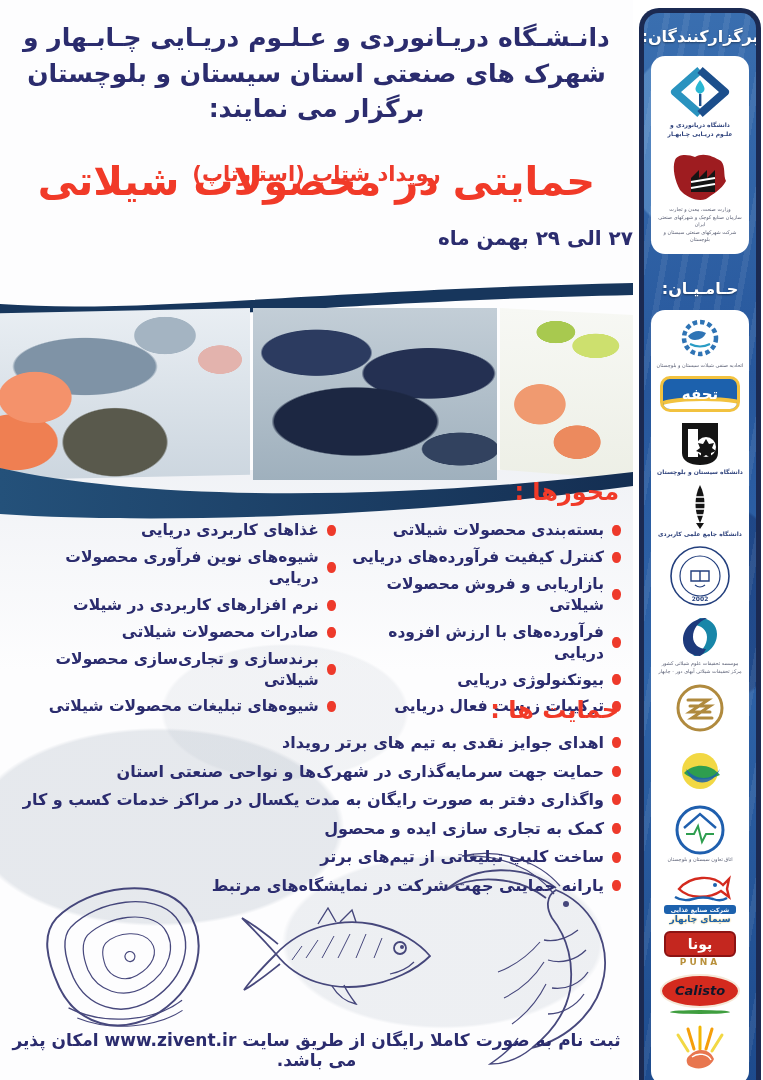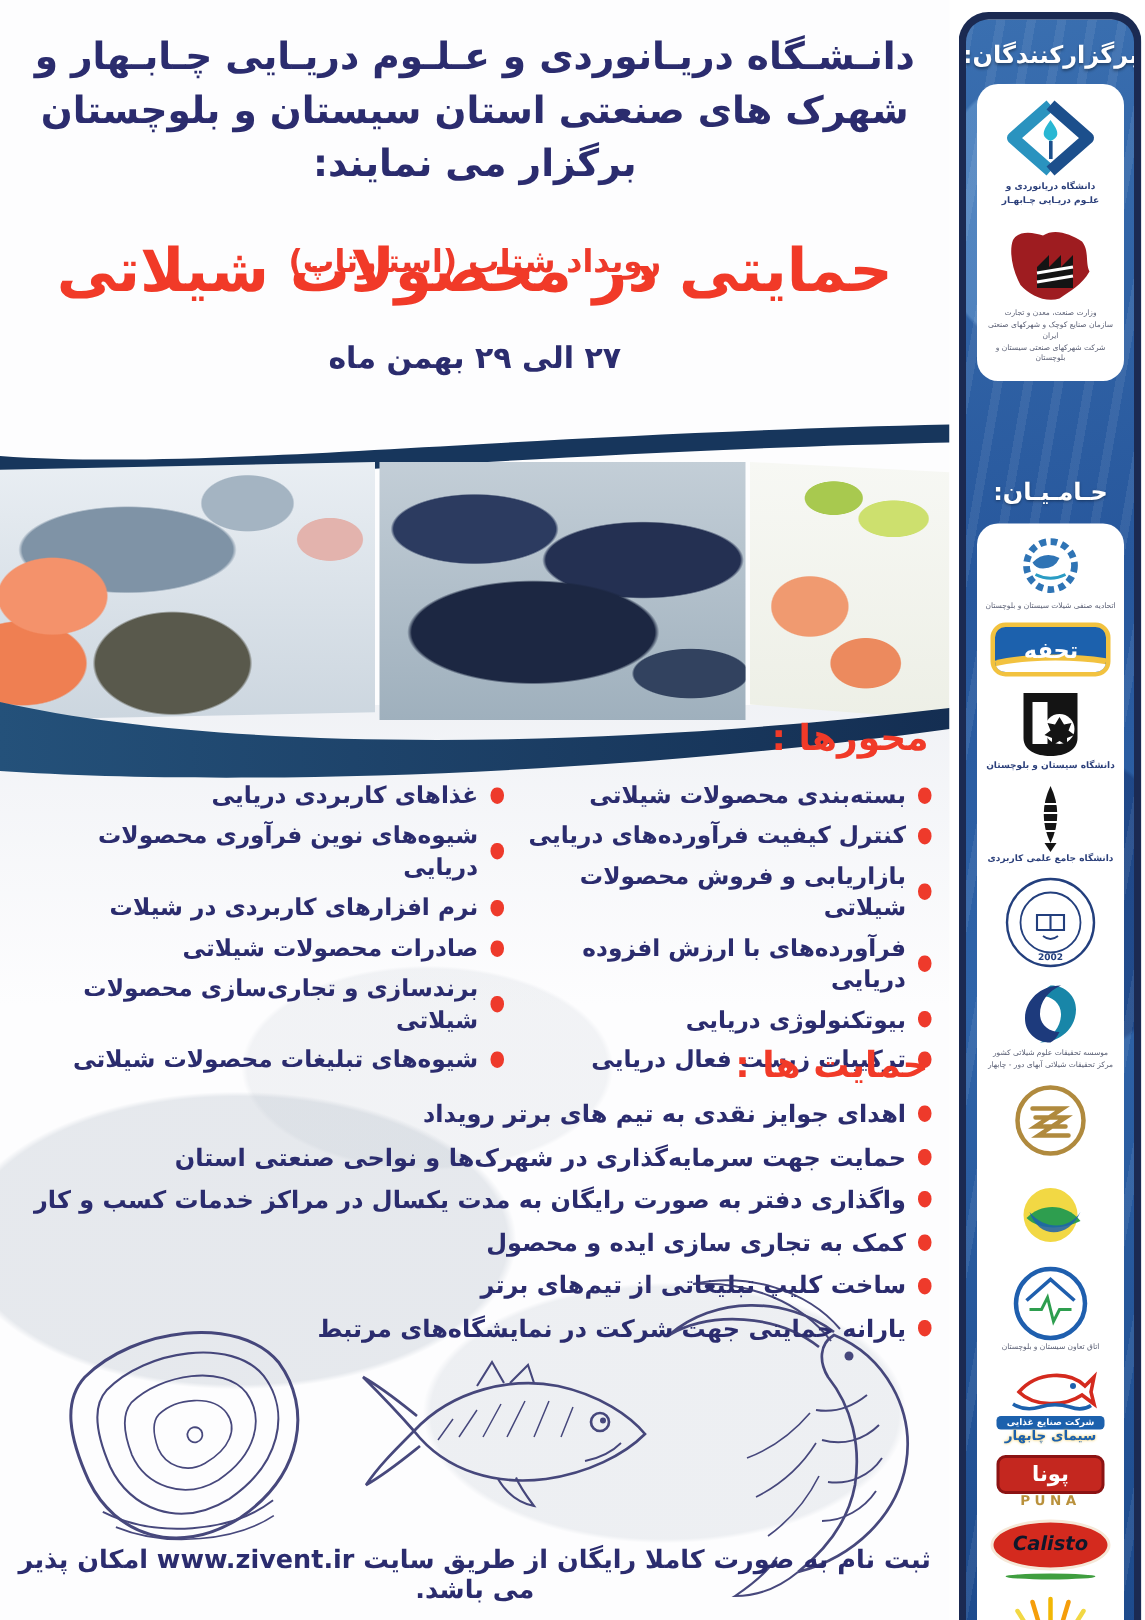--- a/index.html
+++ b/index.html
@@ -19,21 +19,21 @@
         radial-gradient(260px 140px at 70% 70%, rgba(190,198,208,.25) 0 60%, transparent 62%),
         radial-gradient(200px 110px at 45% 20%, rgba(200,206,214,.22) 0 60%, transparent 62%);}
   .wm2{left:0;top:470px;width:633px;height:200px;background:linear-gradient(180deg,rgba(225,229,236,.45),rgba(240,242,246,0));}
 
   .hdr{position:absolute;top:20px;left:0;width:633px;text-align:center;
        color:#2b2c6e;font-weight:bold;font-size:25px;line-height:1.42;}
   .event-type{position:absolute;top:126px;left:0;width:633px;text-align:center;
        color:#ee3a2b;font-weight:bold;font-size:21px;margin-top:36px;}
   .title{position:absolute;top:158px;left:0;width:633px;text-align:center;
        color:#f13a28;font-weight:bold;font-size:40px;}
-  .date{position:absolute;top:226px;left:0;width:633px;text-align:center;
+  .date{position:absolute;top:226px;left:0;width:633px;
        color:#2b2c6e;font-weight:bold;font-size:20px;}
 
   
   .photo-strip{position:absolute;top:278px;left:0;width:633px;height:252px;}
   .swoosh-top{position:absolute;top:0;left:0;}
   .swoosh-bottom{position:absolute;top:178px;left:0;}
   .photo{position:absolute;top:30px;height:172px;}
   .photo-left{left:0;width:250px;
     background:
       radial-gradient(60px 42px at 14% 52%, #f4926b 0 60%, transparent 62%),
@@ -86,21 +86,21 @@
     border:5px solid #1b2a52;border-bottom:none;border-radius:20px 20px 0 0;
     overflow:hidden;
     background:
       repeating-linear-gradient(100deg, rgba(255,255,255,.07) 0 6px, rgba(0,0,0,0) 6px 20px),
       radial-gradient(90px 140px at 30% 12%, rgba(120,170,220,.45) 0 60%, transparent 62%),
       radial-gradient(110px 160px at 70% 55%, rgba(20,50,110,.5) 0 60%, transparent 62%),
       linear-gradient(170deg,#3a6fb0 0%,#27579c 35%,#2f64a9 60%,#1d4a8c 100%);
     display:flex;flex-direction:column;align-items:center;}
   .side-label{color:#fff;font-weight:bold;font-size:16px;text-shadow:0 1px 2px rgba(0,0,0,.4);}
   .lbl-org{margin-top:14px;}
-  .lbl-spon{margin-top:64px;}
+  .lbl-spon{margin-top:25px;}
   .card{background:#fff;border-radius:14px;width:94px;display:flex;flex-direction:column;align-items:center;}
   .card1{margin-top:10px;padding:8px 2px 10px;}
   .card2{margin-top:12px;padding:8px 2px 0;flex:1 1 auto;gap:7px;}
   .logo{display:flex;flex-direction:column;align-items:center;}
   .logo-cap{color:#2b3f7a;font-weight:bold;font-size:6px;line-height:1.5;text-align:center;}
   .logo-cap.tiny{font-size:5px;color:#5a5f74;font-weight:normal;}
   .tohfe-box{width:74px;height:30px;background:#1c61ad;border:3px solid #f2c23f;border-radius:10px;
      position:relative;display:flex;align-items:center;justify-content:center;overflow:hidden;}
   .tohfe-box span{color:#fff;font-weight:bold;font-size:15px;z-index:2;}
   .tohfe-wave{position:absolute;bottom:-8px;left:-6px;width:92px;height:16px;background:#fff;

